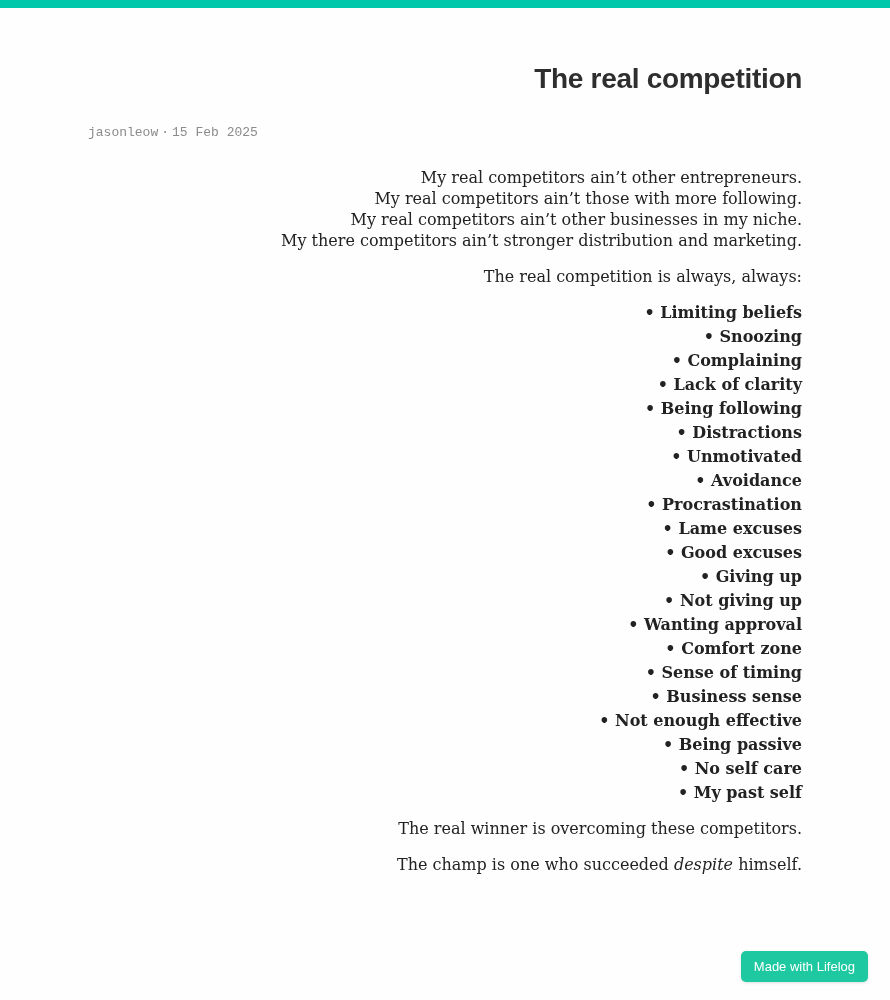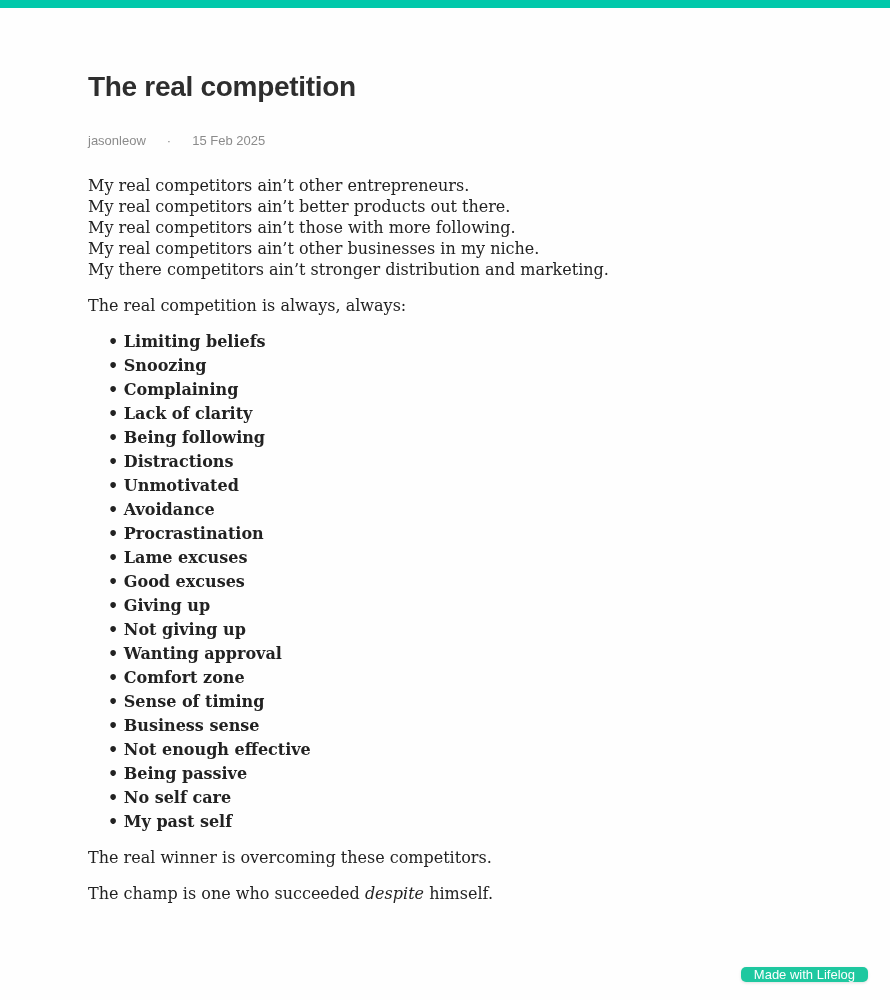--- a/index.html
+++ b/index.html
@@ -14,37 +14,38 @@
     background: #fefefe;
     overflow: hidden;
   }
   .topbar {
     width: 100%;
     height: 8px;
     background: var(--brand, #00c9ab);
   }
   .container {
     max-width: 714px;
-    margin: 8px auto;
+    margin: 0 auto;
     padding-top: 55px;
+    text-align: right;
   }
   .post-title {
     margin: 0 0 30px 0;
     font-family: "Liberation Sans", sans-serif;
     font-weight: bold;
     font-size: 28px;
     line-height: 1.15;
     letter-spacing: -0.3px;
     color: #2e2e2e;
   }
   .byline {
     display: flex;
     align-items: center;
-    gap: 21px;
-    font-family: Liberation Sans, sans-serif;
+    gap: 3px;
+    font-family: Liberation Mono, monospace;
     font-size: 13px;
     color: #8b8b8b;
     margin-bottom: 27px;
   }
   .byline .author { color: #8b8b8b; text-decoration: none; cursor: pointer; }
   .byline .dot { font-size: 13px; color: #8b8b8b; }
   .body-text {
     font-size: 16px;
     line-height: 21px;
     color: #222222;
@@ -66,21 +67,21 @@
   }
   .champ em { font-style: italic; }
   .made-with-badge {
     position: absolute;
     right: 22px;
     bottom: 18px;
     background: var(--badge, #1ec8a0);
     color: #ffffff;
     font-family: "Liberation Sans", sans-serif;
     font-size: 13px;
-    padding: 0 13px;
+    padding: 8px 13px;
     border-radius: 5px;
     border: none;
     cursor: pointer;
     box-shadow: 0 1px 3px rgba(0,0,0,0.12);
   }
 </style>
 </head>
 <body>
 
 <div class="page">
@@ -91,21 +92,20 @@
 
     <div class="byline">
       <span class="author">jasonleow</span>
       <span class="dot">·</span>
       <span class="date">15 Feb 2025</span>
     </div>
 
     <div class="body-text">
       <div class="para">
           <div class="intro-line">My real competitors ain’t other entrepreneurs.</div>
-          <div class="intro-line">My real competitors ain’t better products out there.</div>
           <div class="intro-line">My real competitors ain’t those with more following.</div>
           <div class="intro-line">My real competitors ain’t other businesses in my niche.</div>
           <div class="intro-line">My there competitors ain’t stronger distribution and marketing.</div>
         </div>
 
       <p class="para">The real competition is always, always:</p>
 
       <ul class="competitors">
           <li>Limiting beliefs</li>
           <li>Snoozing</li>

